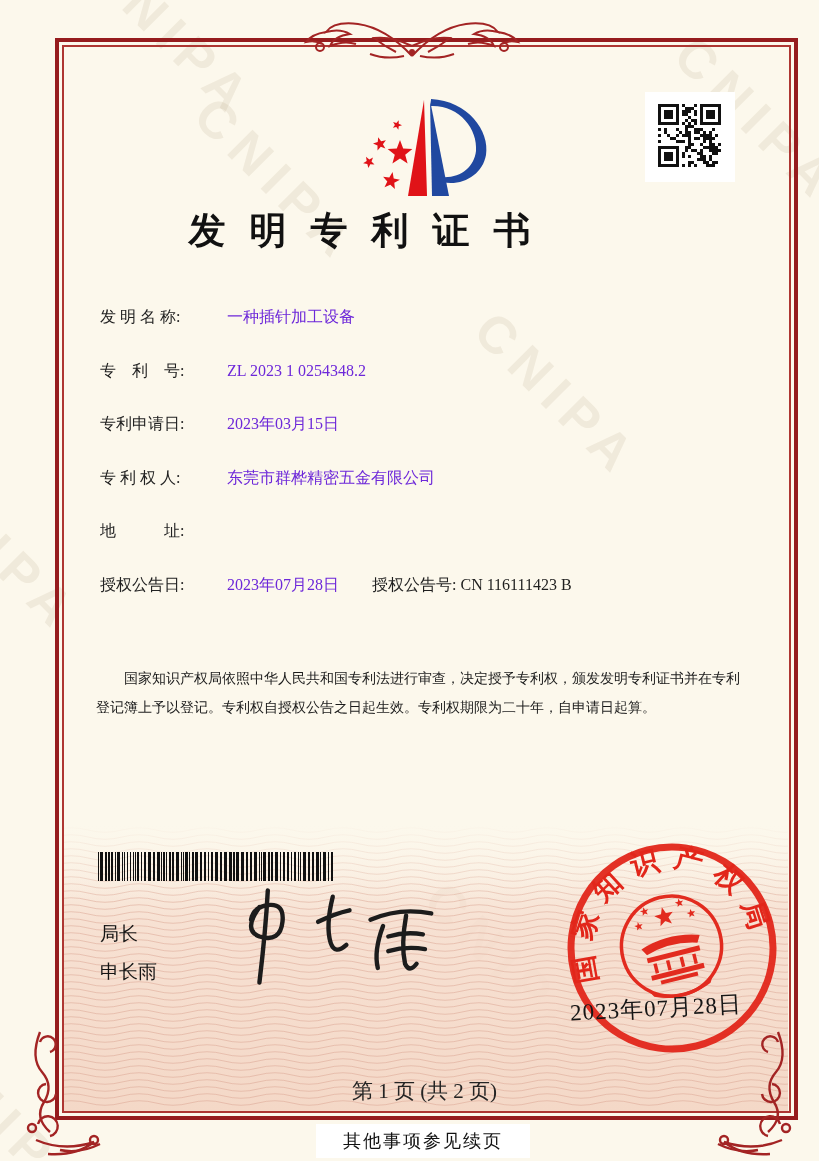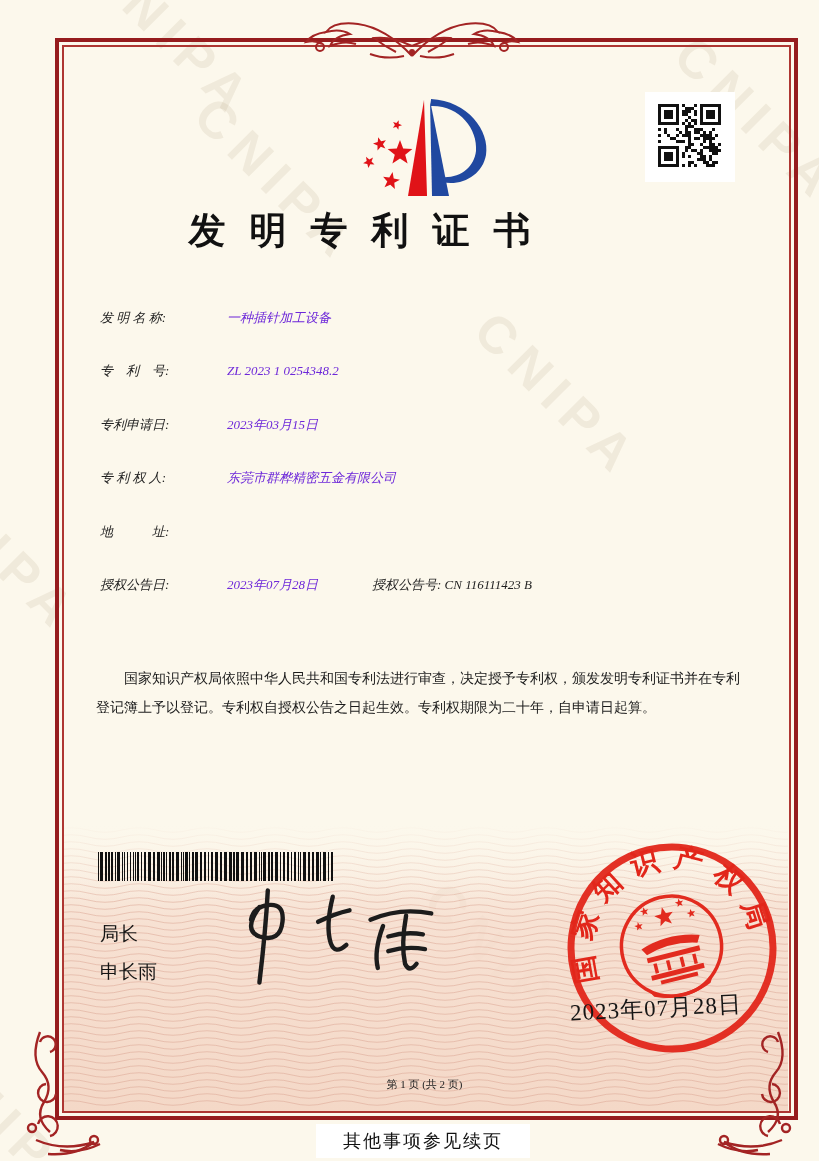--- a/index.html
+++ b/index.html
@@ -19,21 +19,21 @@
         background:linear-gradient(to bottom,rgba(248,230,219,0) 0%,rgba(246,221,206,.85) 35%,#f4d8c7 100%);}
   .wave-fade{position:absolute;left:0;top:0;width:100%;height:80px;
              background:linear-gradient(#fcf8ec,rgba(252,248,236,0));}
   
   .certno{position:absolute;left:100px;top:96px;font-size:19px;letter-spacing:2px;color:#2b2b2b;}
   .qr-box{position:absolute;left:645px;top:92px;width:90px;height:90px;background:#fff;}
   .qr-box svg{position:absolute;left:13px;top:12px;}
   .title{position:absolute;left:55px;top:206px;width:609px;text-align:center;
          font-size:37px;font-weight:bold;letter-spacing:24px;text-indent:24px;color:#111;}
   
-  .fields{position:absolute;left:100px;top:291px;width:640px;font-size:13px;font-style:italic;}
+  .fields{position:absolute;left:100px;top:291px;width:640px;font-size:16px;}
   .row{height:53.5px;display:flex;align-items:center;position:relative;}
   .lbl{display:inline-block;min-width:127px;white-space:pre;color:#222;}
   .val{color:#6d28d9;}
   .grant2{position:absolute;left:272px;white-space:pre;}
   
   .body-text{position:absolute;left:96px;top:664px;width:648px;font-size:14px;
              line-height:29px;color:#1b1b1b;}
   .body-text p{margin:0;text-indent:2em;}
   .body-text p + p{margin-top:7px;}
   
@@ -44,21 +44,21 @@
                 font-family:"Liberation Sans","DejaVu Sans",sans-serif;color:#141414;}
   .signer-name{position:absolute;left:100px;top:959px;font-size:19px;
                font-family:"Liberation Sans","DejaVu Sans",sans-serif;color:#141414;}
   .signature{position:absolute;left:228px;top:884px;}
   
   .seal{position:absolute;left:562px;top:838px;width:220px;height:220px;}
   .seal-date{position:absolute;left:566px;top:993px;width:180px;text-align:center;
              font-size:23px;color:#161616;letter-spacing:1px;transform:rotate(-3deg);}
   
   .page-num{position:absolute;left:55px;top:1077px;width:739px;text-align:center;
-            font-size:11px;color:#242424;}
+            font-size:21px;color:#242424;}
   .cont-box{position:absolute;left:316px;top:1124px;width:214px;height:34px;background:#ffffff;
             display:flex;align-items:center;justify-content:center;}
   .cont-box span{font-size:18px;letter-spacing:2px;color:#121212;}
   svg{display:block;}
 </style>
 </head>
 <body>
 
 <div class="page">
 

